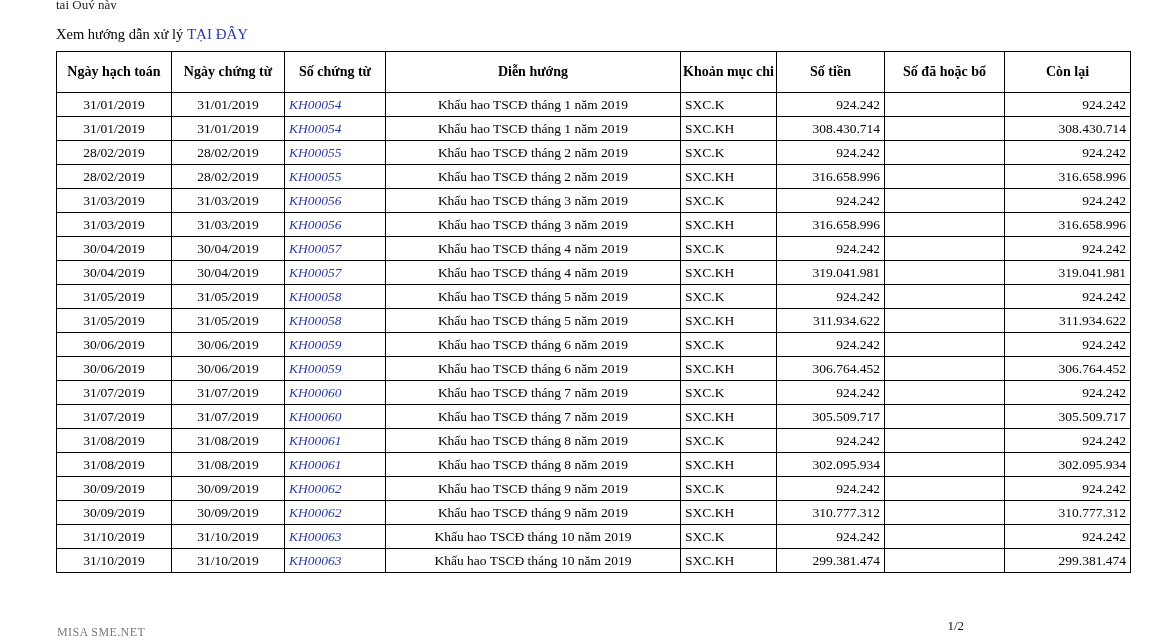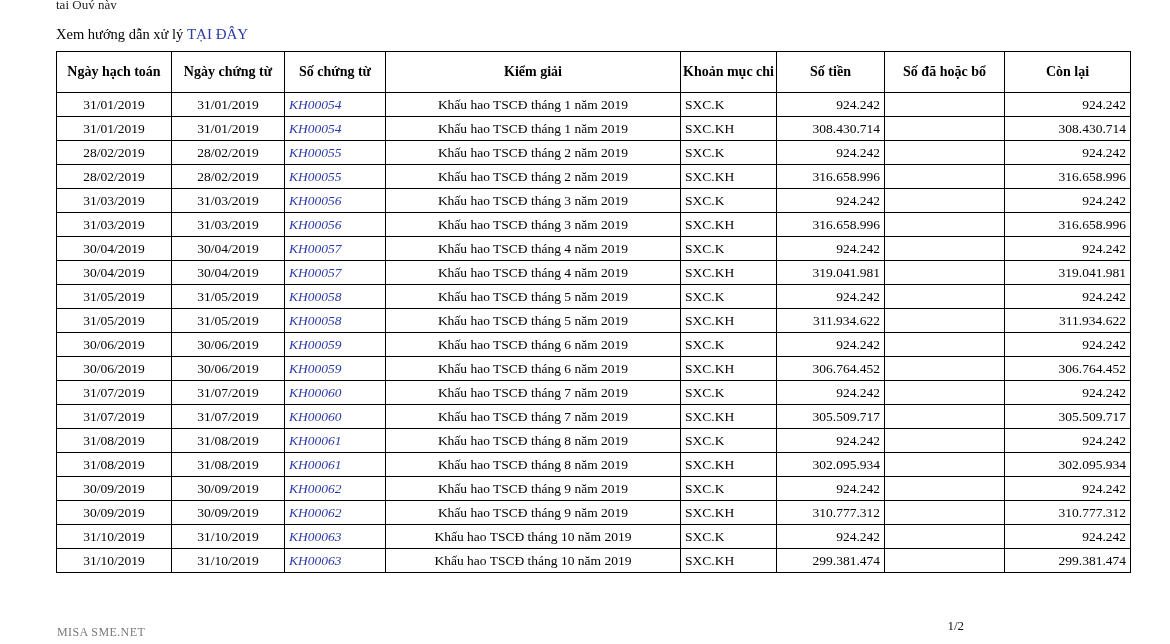--- a/index.html
+++ b/index.html
@@ -131,21 +131,21 @@
         <col style="width:96px">
         <col style="width:108px">
         <col style="width:120px">
         <col style="width:126px">
       </colgroup>
       <thead>
         <tr>
           <th>Ngày hạch toán</th>
           <th>Ngày chứng từ</th>
           <th>Số chứng từ</th>
-          <th>Kiểm giải</th>
+          <th>Diễn hướng</th>
           <th>Khoản mục chi phí</th>
           <th>Số tiền</th>
           <th>Số đã hoặc bổ</th>
           <th>Còn lại</th>
         </tr>
       </thead>
       <tbody>
           <tr>
             <td class="c-date">31/01/2019</td>
             <td class="c-date">31/01/2019</td>

